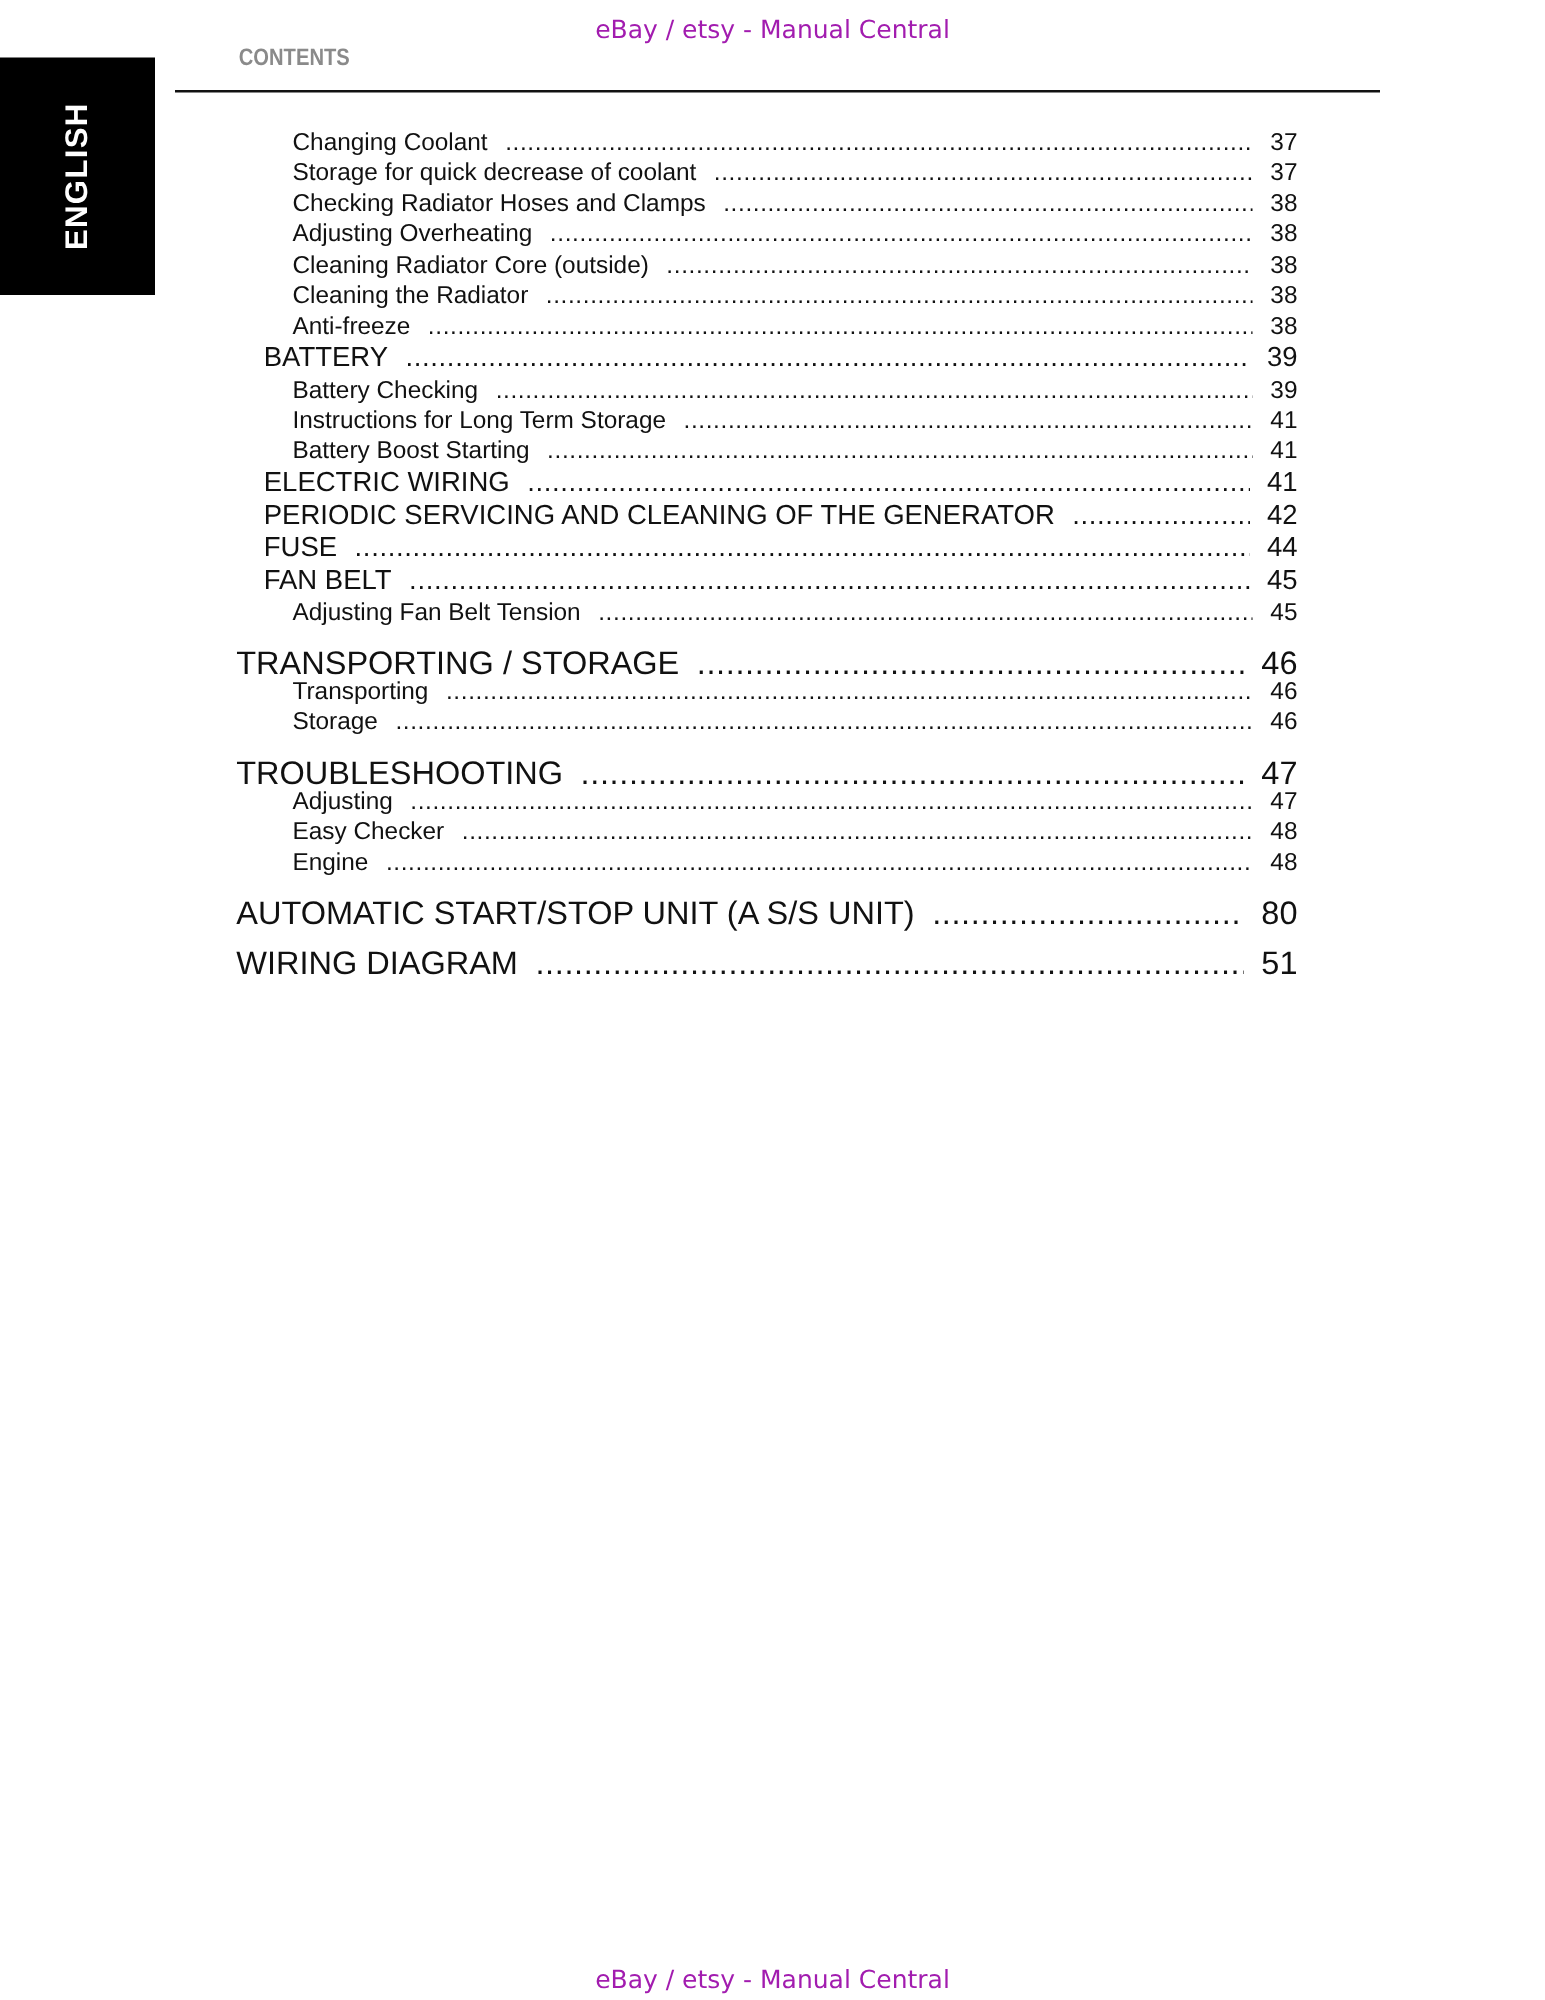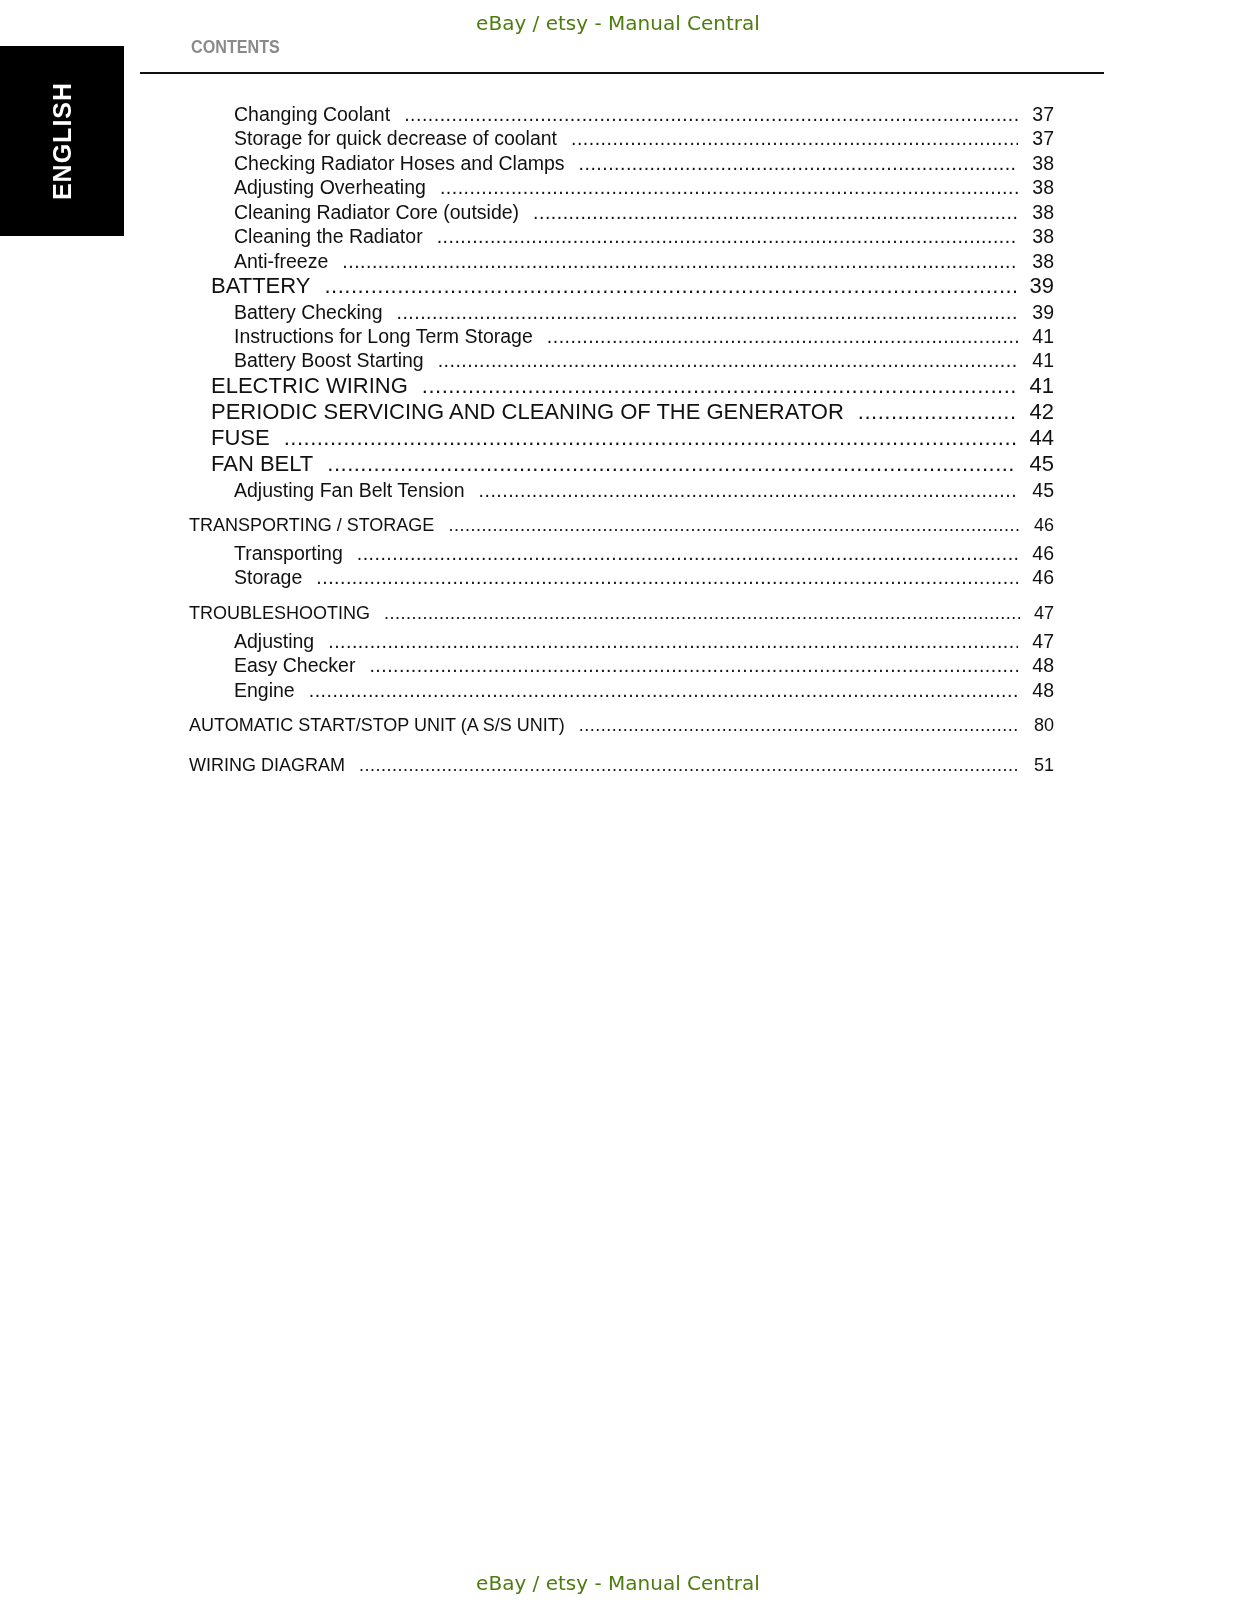--- a/index.html
+++ b/index.html
@@ -2,55 +2,55 @@
 <html><head>
 <meta charset="utf-8">
 <style>
   html, body { margin: 0; padding: 0; }
   body {
     width: 1236px; height: 1600px; position: relative; background: #ffffff;
     font-family: "Liberation Sans", sans-serif; color: #111; overflow: hidden;
   }
   .watermark {
     position: absolute; left: 0; width: 1236px; text-align: center;
-    font-family: "DejaVu Sans", sans-serif; font-size: 20px; color: #4d7c0f;
+    font-family: "DejaVu Sans", sans-serif; font-size: 20px; color: #a21caf;
   }
   .watermark.top { top: 11px; }
   .watermark.bottom { top: 1571px; }
   .lang-tab {
     position: absolute; left: 0; top: 46px; width: 124px; height: 190px; background: #000;
   }
   .lang-tab span {
     position: absolute; left: 62px; top: 95px; transform: translate(-50%, -50%) rotate(-90deg);
     color: #fff; font-weight: bold; font-size: 25px; letter-spacing: 1px; white-space: nowrap;
   }
   .section-label {
     position: absolute; left: 191px; top: 36px; font-size: 19px; color: #8a8a8a;
     font-weight: bold; transform: scaleX(0.85); transform-origin: left;
   }
   .rule {
     position: absolute; left: 140px; top: 72px; width: 964px; height: 2px; background: #111;
   }
   .toc { position: absolute; left: 0; top: 0; width: 1236px; }
   .row {
     position: absolute; display: flex; align-items: baseline; white-space: nowrap;
-    right: 182px;
+    right: 198px;
     gap: 12px;
   }
   .row .title { flex: 0 0 auto; }
   .row .leader {
     flex: 1 1 auto; overflow: hidden; margin: 0 2px; letter-spacing: 0.5px;
   }
   .row .leader::after {
     content: "..........................................................................................................................................................................................................................................";
   }
   .row .page { flex: 0 0 auto; }
   .lvl3 { left: 234px; font-size: 19.5px; }
   .lvl2 { left: 211px; font-size: 22px; text-align: center; }
-  .lvl1 { left: 189px; font-size: 18px; align-items: flex-end; }
+  .lvl1 { left: 189px; font-size: 26px; align-items: flex-end; }
 </style>
 </head>
 <body>
 
 <div class="watermark top">eBay / etsy - Manual Central</div>
 
 <div class="lang-tab">
   <span>ENGLISH</span>
 </div>
 

